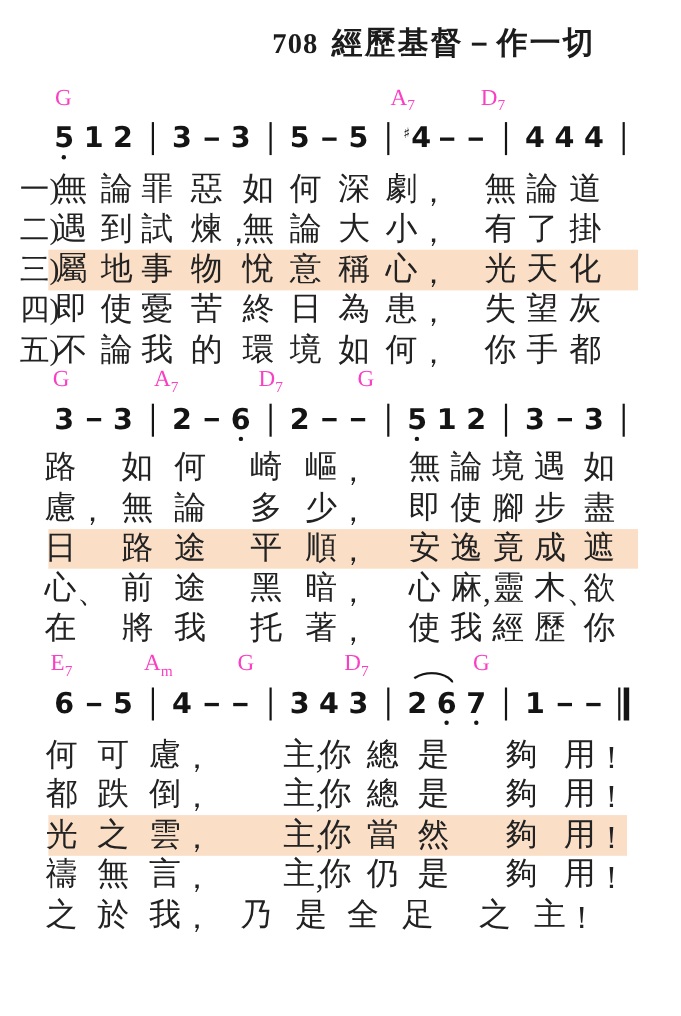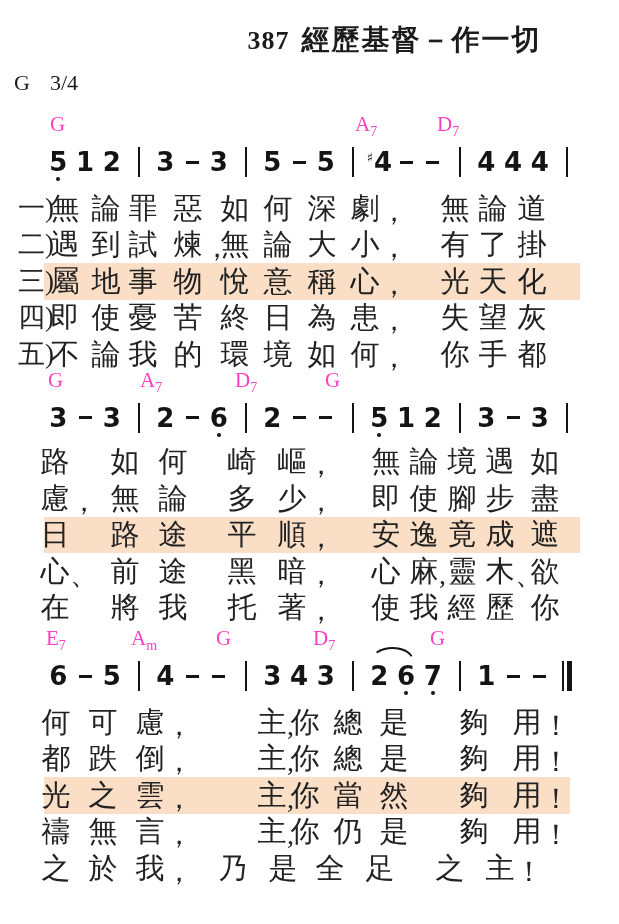--- a/index.html
+++ b/index.html
@@ -53,26 +53,23 @@
     display:flex; align-items:center; justify-content:flex-end;
     font-size:27px; line-height:1; color:#222; padding-right:1px;
     box-sizing:border-box; }
 </style>
 </head>
 <body>
 
 <div class="page">
 
   <div class="title-row">
-    <span class="num">387</span><span class="ttl">經歷基督－作一切</span>
+    <span class="num">708</span><span class="ttl">經歷基督－作一切</span>
   </div>
 
-  <div class="keysig">
-    <span>G</span><span class="meter">3/4</span>
-  </div>
 
   <div class="system">
     <div class="noterow-wrap nw1">
         <div class="noterow" id="nr0">
           <div class="slot">
             <span class="note">5</span>
             <span class="odot"></span>
           </div>
           <div class="slot">
             <span class="note">1</span>

